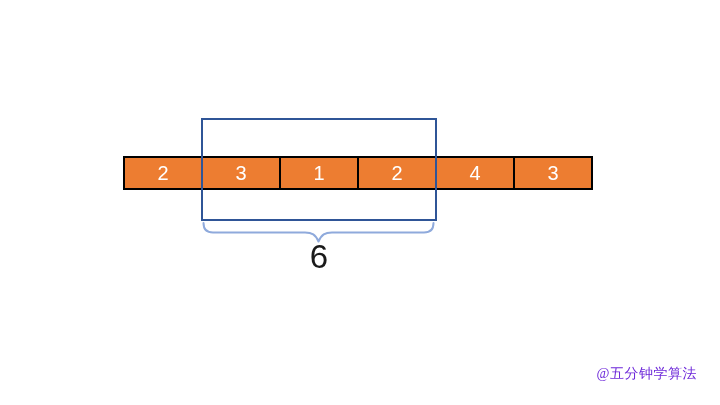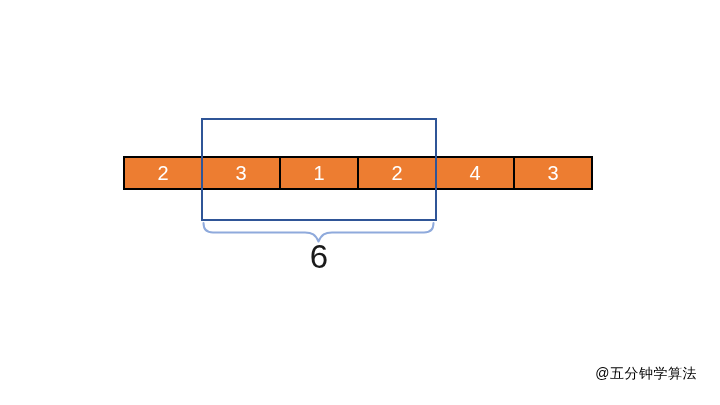--- a/index.html
+++ b/index.html
@@ -71,22 +71,23 @@
     line-height: 1;
     color: #1a1a1a;
   }
   
   .watermark {
     position: absolute;
     right: 23px;
     top: 364px;
     font-size: 14px;
     line-height: 1.4;
-    color: #000000;
+    color: #6d28d9;
     letter-spacing: 0.5px;
+    font-family: Liberation Serif, serif;
   }
 </style>
 </head>
 <body>
 
 <div class="canvas">
 
   <div class="array-row">
 
       <div class="cell">

